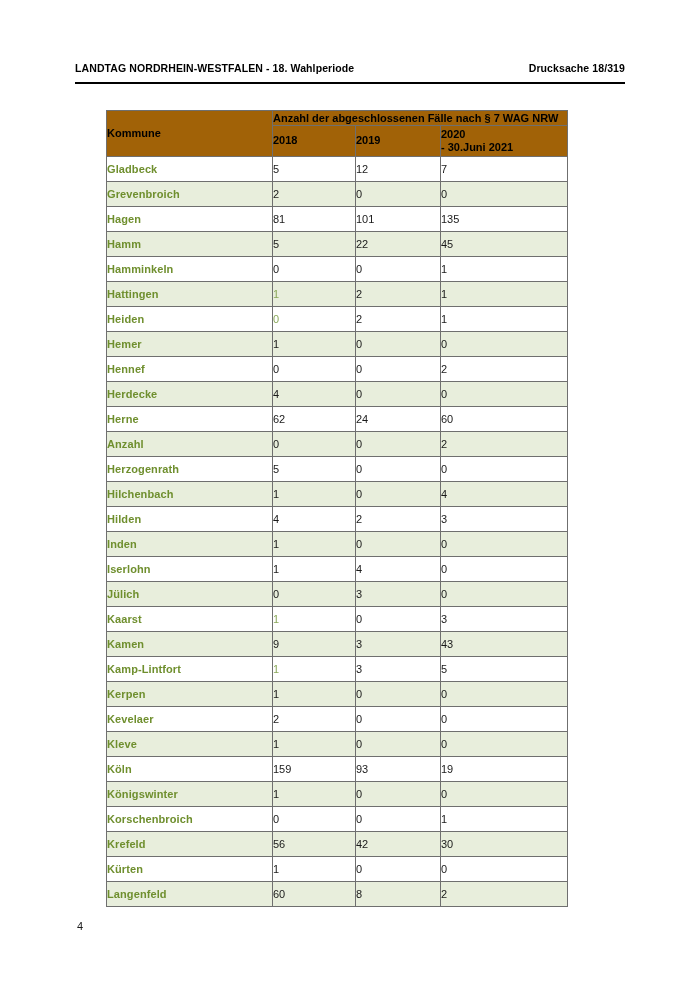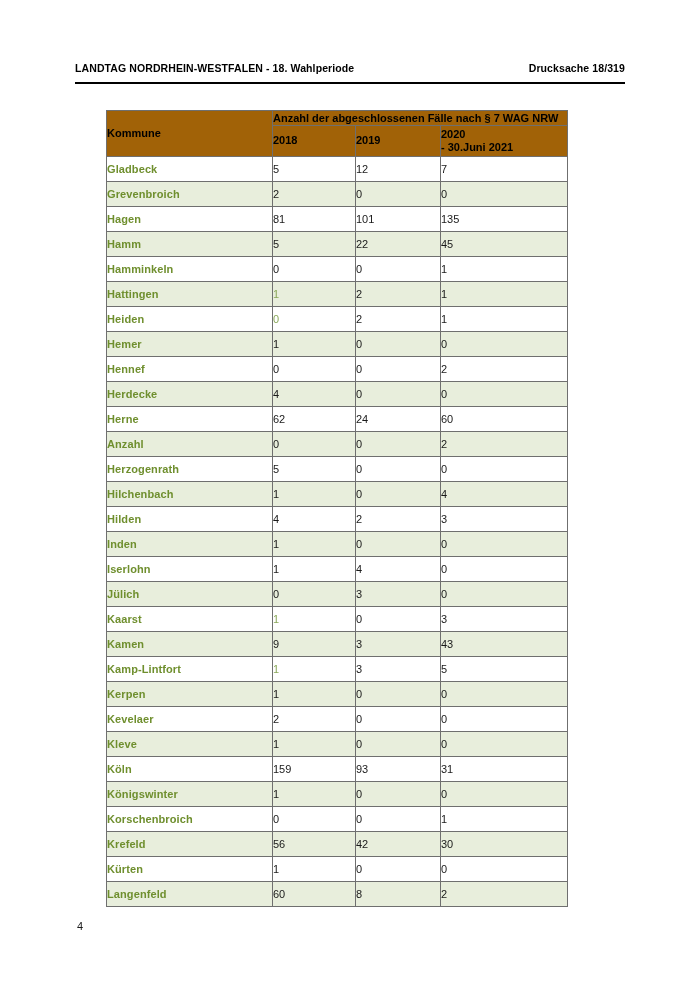--- a/index.html
+++ b/index.html
@@ -314,21 +314,21 @@
           <tr class="even">
             <td class="name">Kleve</td>
             <td class="num">1</td>
             <td class="num">0</td>
             <td class="num">0</td>
           </tr>
           <tr class="odd">
             <td class="name">Köln</td>
             <td class="num">159</td>
             <td class="num">93</td>
-            <td class="num">31</td>
+            <td class="num">19</td>
           </tr>
           <tr class="even">
             <td class="name">Königswinter</td>
             <td class="num">1</td>
             <td class="num">0</td>
             <td class="num">0</td>
           </tr>
           <tr class="odd">
             <td class="name">Korschenbroich</td>
             <td class="num">0</td>

